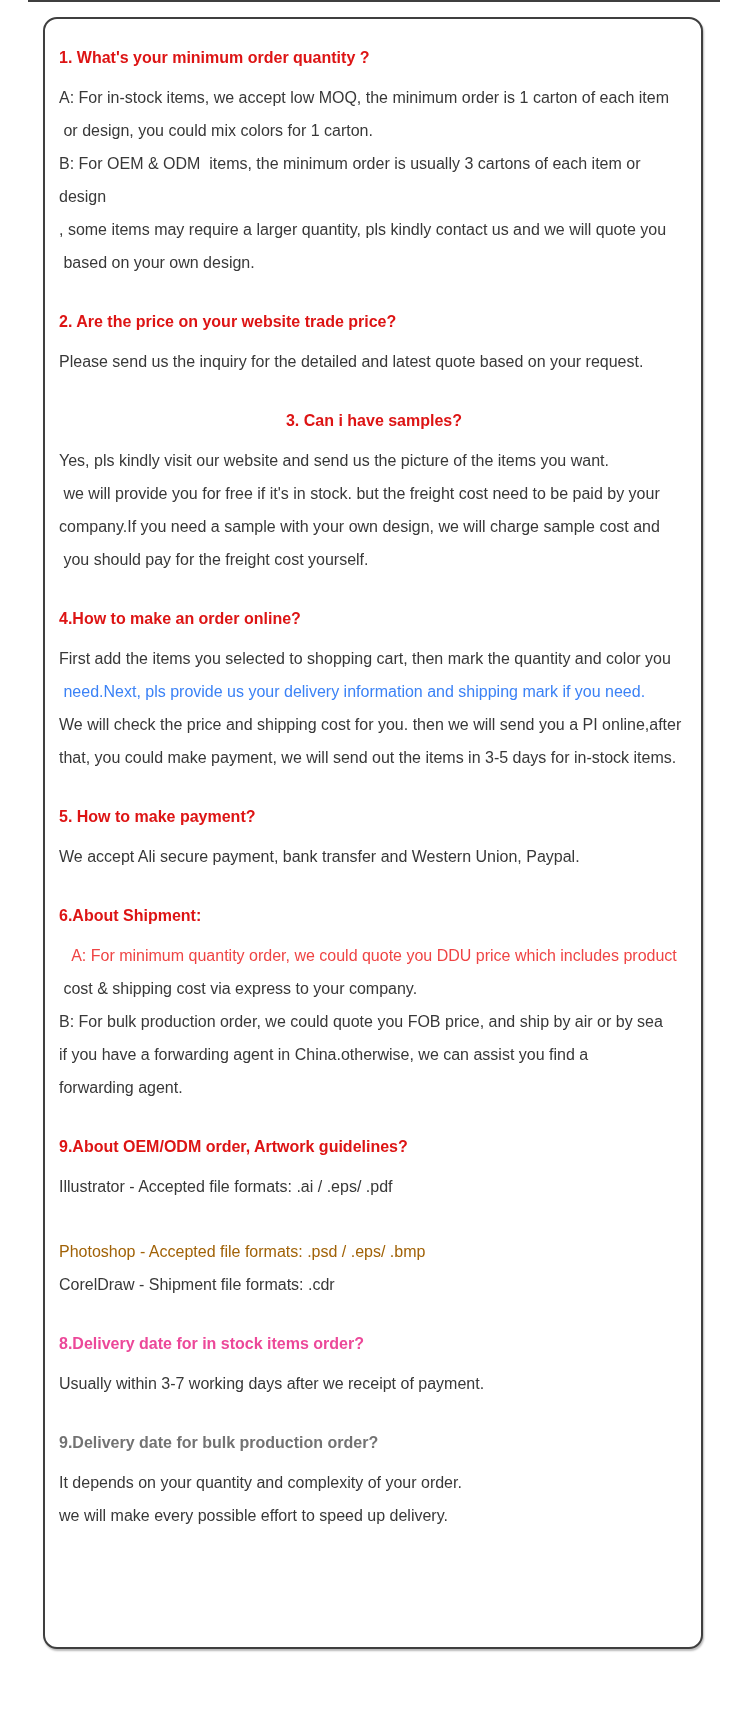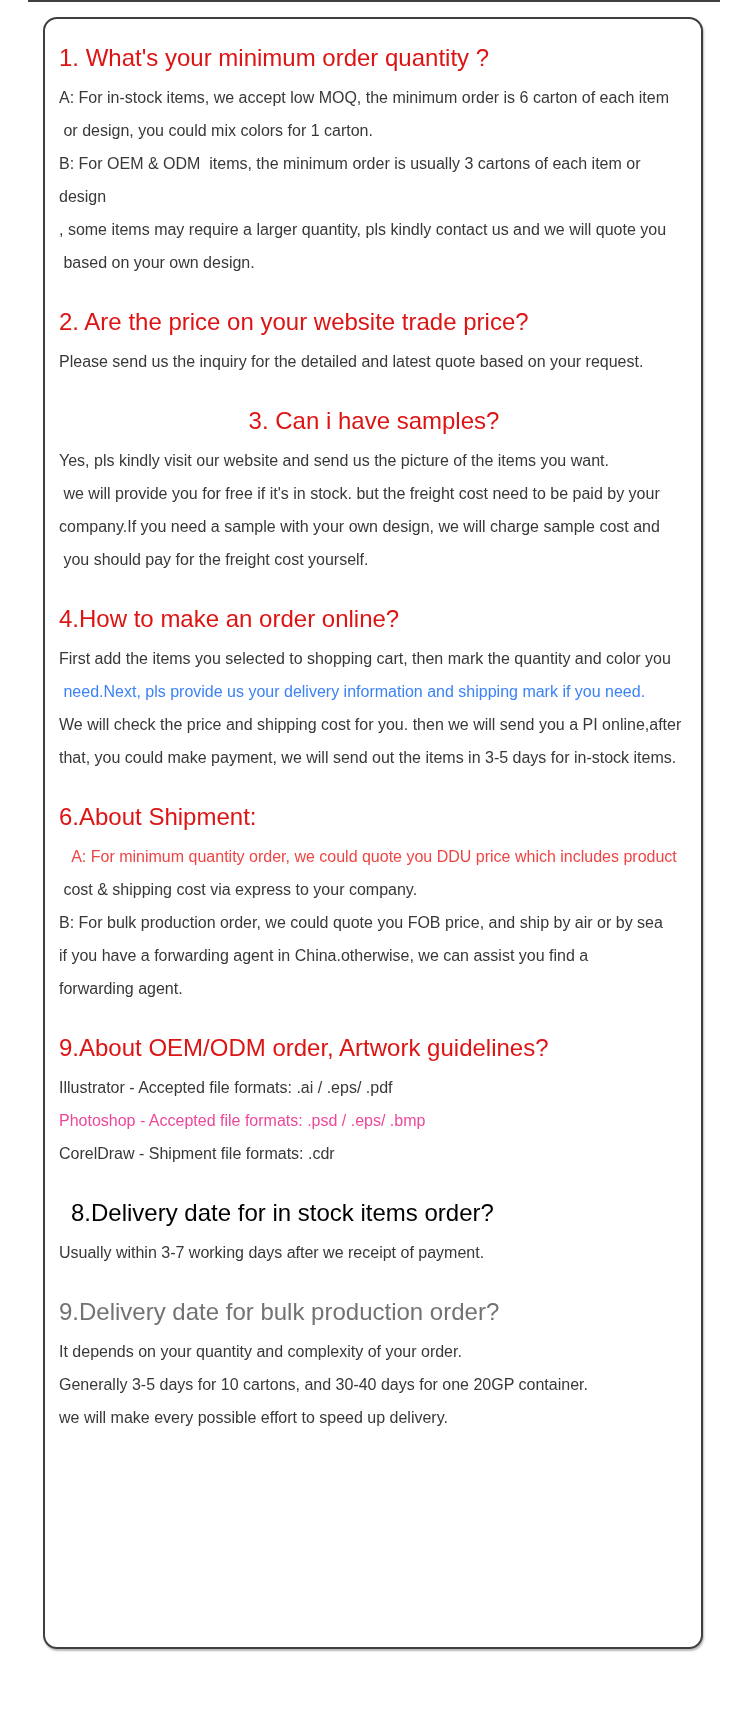--- a/index.html
+++ b/index.html
@@ -33,42 +33,42 @@
     border-radius: 14px;
     background: #ffffff;
     padding: 26px 12px 0 14px;
     box-shadow: 1px 2px 2px rgba(0,0,0,0.28);
     overflow: hidden;
   }
   .faq-section {
     margin: 0 0 30px 0;
   }
   .faq-question {
-    font-size: 24px;
+    font-size: 16px;
     line-height: 26px;
-    font-weight: normal;
+    font-weight: bold;
     margin: 0 0 10px 0;
     white-space: pre-wrap;
   }
   .faq-answer-line {
     font-size: 16px;
     line-height: 33px;
     margin: 0;
     white-space: pre-wrap;
   }
 </style>
 </head>
 <body>
 
 <div class="prev-box-edge"></div>
 
 <div class="faq-box" id="faq-box">
     <section class="faq-section">
       <h2 class="faq-question" style="color: rgb(221, 20, 20);">1. What's your minimum order quantity ?</h2>
-      <p class="faq-answer-line" style="color: rgb(56, 56, 56);">A: For in-stock items, we accept low MOQ, the minimum order is 6 carton of each item</p>
+      <p class="faq-answer-line" style="color: rgb(56, 56, 56);">A: For in-stock items, we accept low MOQ, the minimum order is 1 carton of each item</p>
       <p class="faq-answer-line" style="color: rgb(56, 56, 56);"> or design, you could mix colors for 1 carton.</p>
       <p class="faq-answer-line" style="color: rgb(56, 56, 56);">B: For OEM &amp; ODM  items, the minimum order is usually 3 cartons of each item or design</p>
       <p class="faq-answer-line" style="color: rgb(56, 56, 56);">, some items may require a larger quantity, pls kindly contact us and we will quote you</p>
       <p class="faq-answer-line" style="color: rgb(56, 56, 56);"> based on your own design.</p>
     </section>
     <section class="faq-section">
       <h2 class="faq-question" style="color: rgb(221, 20, 20);">2. Are the price on your website trade price?</h2>
       <p class="faq-answer-line" style="color: rgb(56, 56, 56);">Please send us the inquiry for the detailed and latest quote based on your request.</p>
     </section>
     <section class="faq-section">
@@ -79,36 +79,39 @@
       <p class="faq-answer-line" style="color: rgb(56, 56, 56);"> you should pay for the freight cost yourself.</p>
     </section>
     <section class="faq-section">
       <h2 class="faq-question" style="color: rgb(221, 20, 20);">4.How to make an order online?</h2>
       <p class="faq-answer-line" style="color: rgb(56, 56, 56);">First add the items you selected to shopping cart, then mark the quantity and color you</p>
       <p class="faq-answer-line" style="color: #3b82f6;"> need.Next, pls provide us your delivery information and shipping mark if you need.</p>
       <p class="faq-answer-line" style="color: rgb(56, 56, 56);">We will check the price and shipping cost for you. then we will send you a PI online,after</p>
       <p class="faq-answer-line" style="color: rgb(56, 56, 56);">that, you could make payment, we will send out the items in 3-5 days for in-stock items.</p>
     </section>
     <section class="faq-section">
+      <h2 class="faq-question" style="color: rgb(221, 20, 20);">5. How to make payment?</h2>
+      <p class="faq-answer-line" style="color: rgb(56, 56, 56);">We accept Ali secure payment, bank transfer and Western Union, Paypal.</p>
+    </section>
+    <section class="faq-section">
       <h2 class="faq-question" style="color: rgb(221, 20, 20);">6.About Shipment:</h2>
       <p class="faq-answer-line" style="color: #ef4444; text-align: center;">A: For minimum quantity order, we could quote you DDU price which includes product</p>
       <p class="faq-answer-line" style="color: rgb(56, 56, 56);"> cost &amp; shipping cost via express to your company.</p>
       <p class="faq-answer-line" style="color: rgb(56, 56, 56);">B: For bulk production order, we could quote you FOB price, and ship by air or by sea</p>
       <p class="faq-answer-line" style="color: rgb(56, 56, 56);">if you have a forwarding agent in China.otherwise, we can assist you find a</p>
       <p class="faq-answer-line" style="color: rgb(56, 56, 56);">forwarding agent.</p>
     </section>
     <section class="faq-section">
       <h2 class="faq-question" style="color: rgb(221, 20, 20);">9.About OEM/ODM order, Artwork guidelines?</h2>
       <p class="faq-answer-line" style="color: rgb(56, 56, 56);">Illustrator - Accepted file formats: .ai / .eps/ .pdf</p>
-      <p class="faq-answer-line" style="color: #ec4899;">Photoshop - Accepted file formats: .psd / .eps/ .bmp</p>
+      <p class="faq-answer-line" style="color: #a16207; margin-top: 32px;">Photoshop - Accepted file formats: .psd / .eps/ .bmp</p>
       <p class="faq-answer-line" style="color: rgb(56, 56, 56);">CorelDraw - Shipment file formats: .cdr</p>
     </section>
     <section class="faq-section">
-      <h2 class="faq-question" style="color: #000000; margin-left: 12px;">8.Delivery date for in stock items order?</h2>
+      <h2 class="faq-question" style="color: #ec4899;">8.Delivery date for in stock items order?</h2>
       <p class="faq-answer-line" style="color: rgb(56, 56, 56);">Usually within 3-7 working days after we receipt of payment.</p>
     </section>
     <section class="faq-section">
       <h2 class="faq-question" style="color: #737373;">9.Delivery date for bulk production order?</h2>
       <p class="faq-answer-line" style="color: rgb(56, 56, 56);">It depends on your quantity and complexity of your order.</p>
-      <p class="faq-answer-line" style="color: rgb(56, 56, 56);">Generally 3-5 days for 10 cartons, and 30-40 days for one 20GP container.</p>
       <p class="faq-answer-line" style="color: rgb(56, 56, 56);">we will make every possible effort to speed up delivery.</p>
     </section>
   </div>
 
 </body></html>

